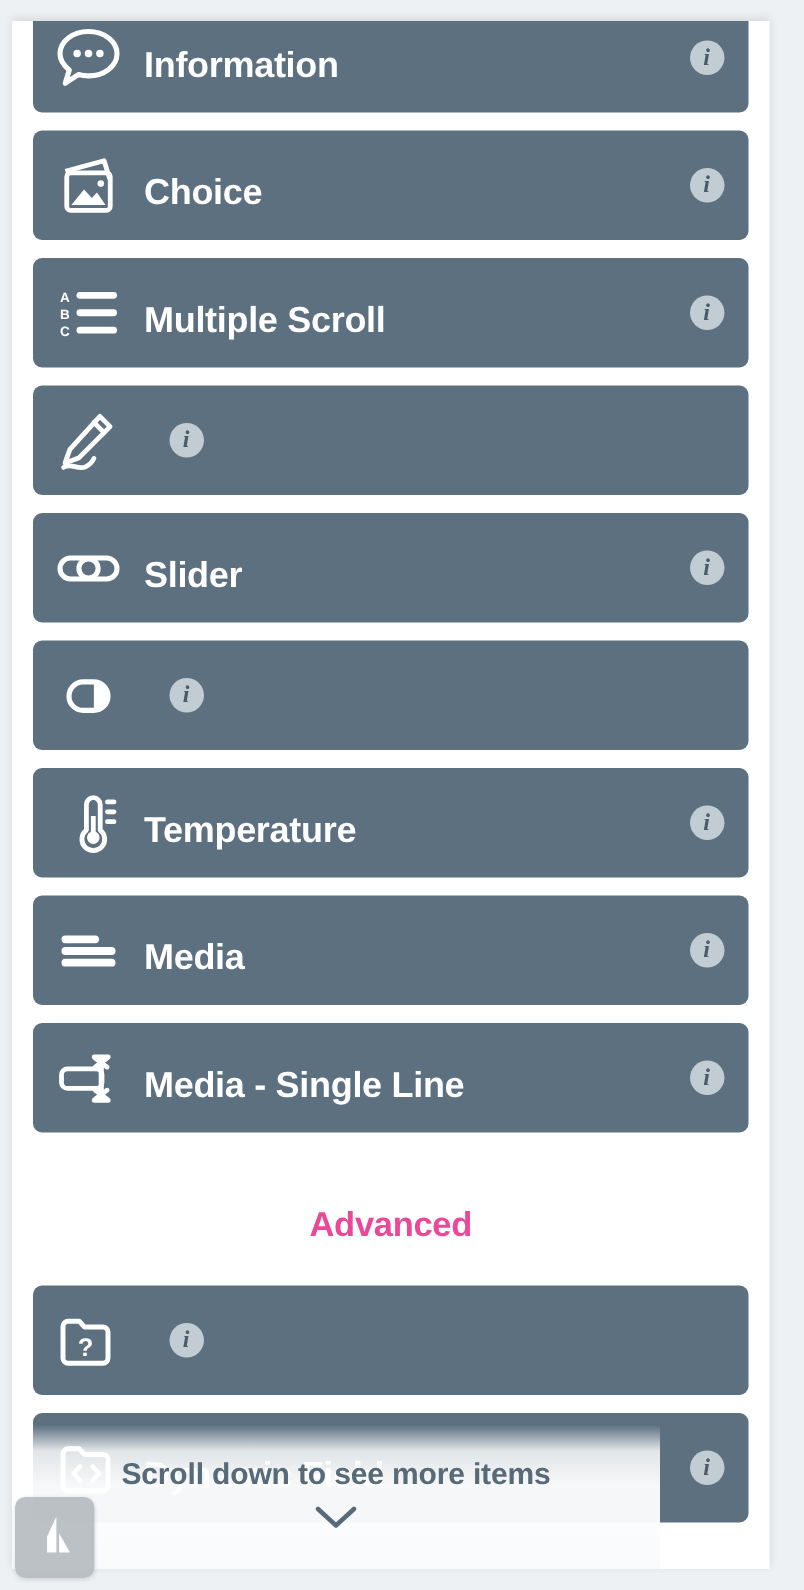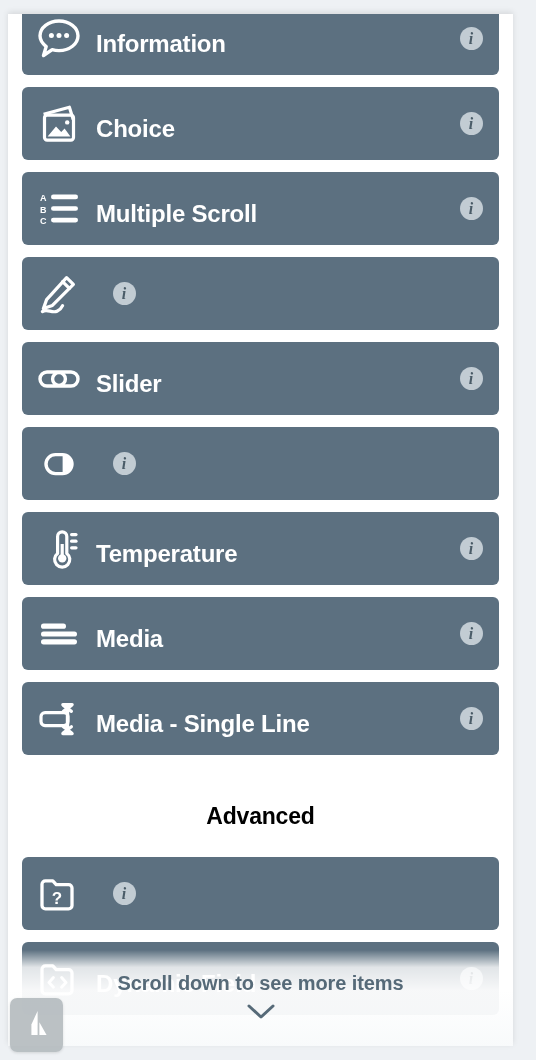--- a/index.html
+++ b/index.html
@@ -105,33 +105,33 @@
     font-style: italic;
     display: flex;
     align-items: center;
     justify-content: center;
     line-height: 1;
   }
 
   
   .section-head {
     text-align: center;
-    color: #000000;
+    color: #ec4899;
     font-size: 23px;
     font-weight: 700;
     letter-spacing: -0.2px;
     padding: 36px 0 27px 0;
   }
 
   
   #scroll-hint {
     position: absolute;
     left: 0;
     bottom: 0;
-    width: 505px;
+    width: 432px;
     height: 96px;
     background: linear-gradient(to bottom,
         rgba(255,255,255,0) 0%,
         rgba(255,255,255,0.82) 18%,
         rgba(255,255,255,0.95) 42%,
         rgba(248,250,251,0.97) 100%);
     display: flex;
     flex-direction: column;
     align-items: center;
     justify-content: flex-start;

